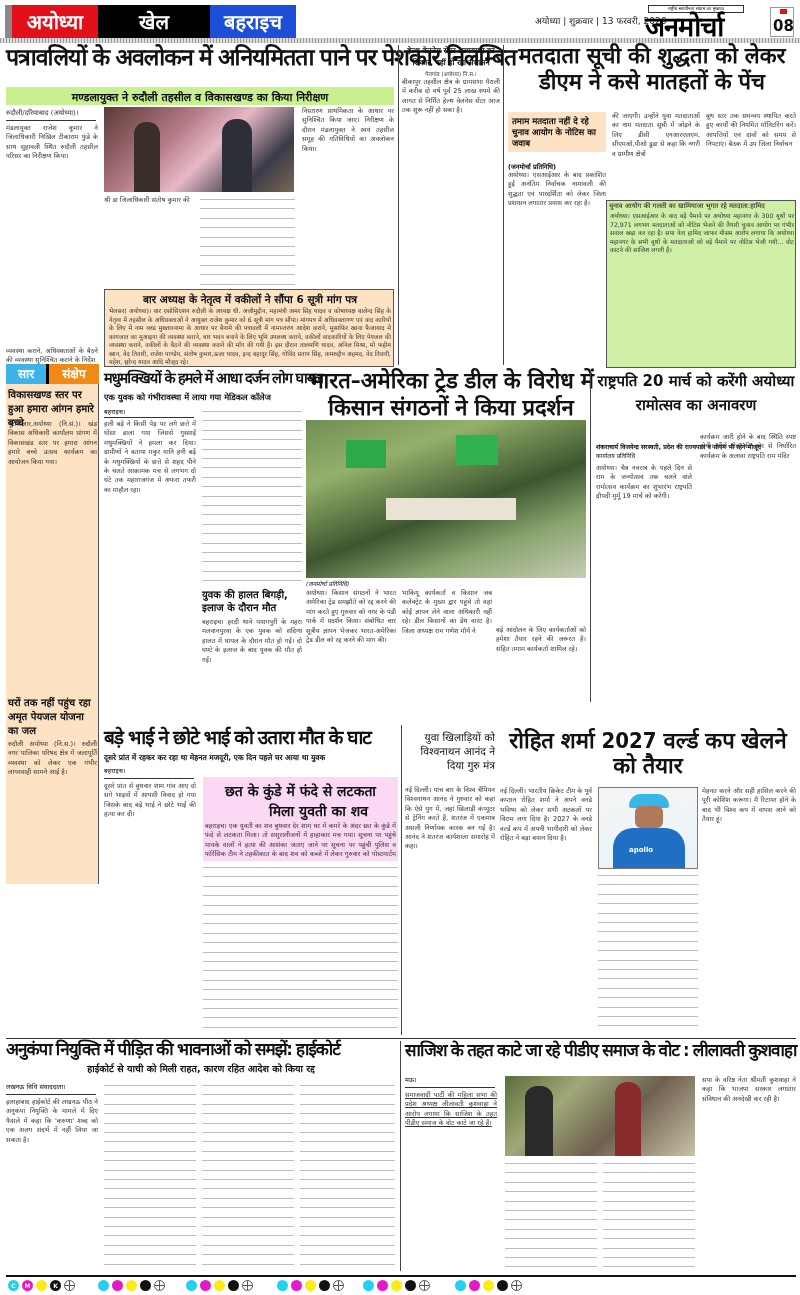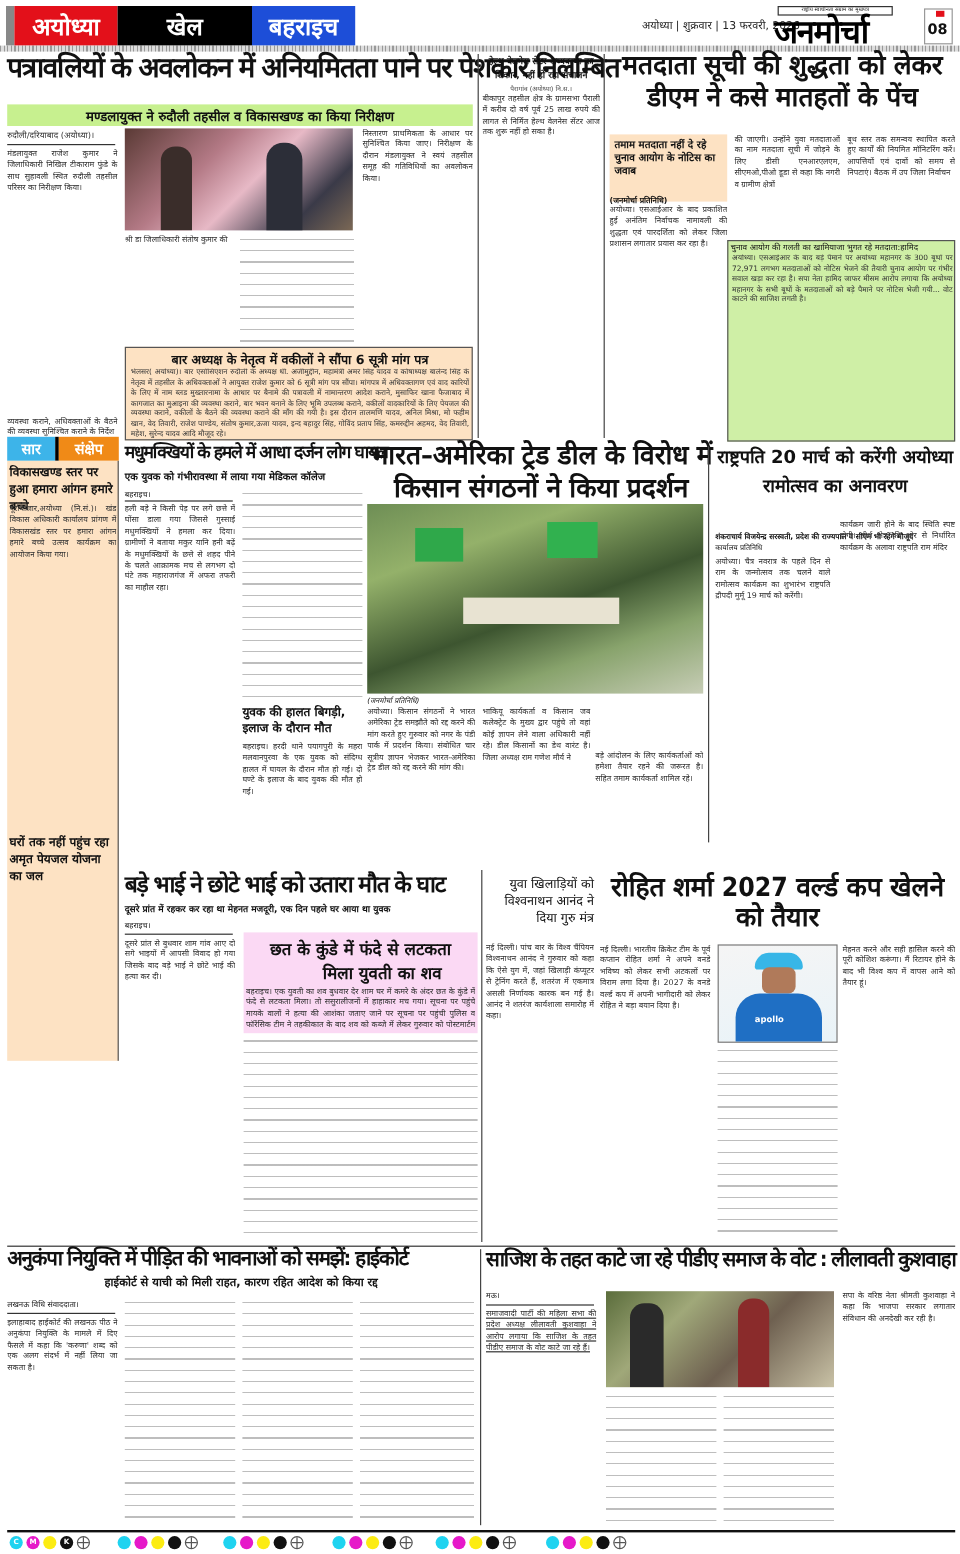--- a/index.html
+++ b/index.html
@@ -25,21 +25,21 @@
 <div class="abs" style="left:0;top:0;width:800px;height:40px;">
   <div class="abs" style="left:5px;top:5px;width:7px;height:33px;background:#888;"></div>
   <div class="hdr-tab" style="left:12px;width:86px;background:#e3101a;">अयोध्या</div>
   <div class="hdr-tab" style="left:98px;width:112px;background:#000;">खेल</div>
   <div class="hdr-tab" style="left:210px;width:86px;background:#1d4ed8;">बहराइच</div>
   <div class="abs" style="left:535px;top:14px;font-size:9px;color:#222;">अयोध्या | शुक्रवार | 13 फरवरी, 2026</div>
   <div class="abs" style="left:648px;top:5px;width:96px;height:8px;border:1px solid #333;font-size:4.5px;text-align:center;line-height:6px;overflow:hidden;">राष्ट्रीय स्वाधीनता संग्राम का मुखपत्र</div>
   <div class="abs" style="left:645px;top:7px;font-size:27px;font-weight:bold;color:#000;letter-spacing:-1px;">जनमोर्चा</div>
   <div class="abs" style="left:770px;top:7px;width:24px;height:30px;border:1px solid #999;">
     <div class="abs" style="left:9px;top:1px;width:7px;height:5px;background:#e3101a;"></div>
-    <div class="abs" style="left:2px;top:9px;font-size:12px;font-weight:bold;">08</div>
+    <div class="abs" style="left:2px;top:9px;font-size:15px;font-weight:bold;">08</div>
   </div>
 </div>
 <div class="hatch" style="top:38px;"></div>
 
 <div class="headline" style="left:6px;top:45px;width:390px;font-size:23px;white-space:nowrap;">पत्रावलियों के अवलोकन में अनियमितता पाने पर पेशकार निलम्बित</div>
 <div class="abs" style="left:6px;top:87px;width:388px;height:18px;background:#c7f08f;"></div>
 <div class="abs" style="left:6px;top:89px;width:388px;text-align:center;font-size:11px;font-weight:bold;">मण्डलायुक्त ने रुदौली तहसील व विकासखण्ड का किया निरीक्षण</div>
 <div class="abs" style="left:6px;top:108px;font-size:7px;color:#333;">रुदौली/दरियाबाद (अयोध्या)।</div>
 <div class="abs" style="left:6px;top:120px;width:90px;height:1px;background:#333;"></div>
 <div class="body-text" style="left:6px;top:124px;width:92px;height:222px;">मंडलायुक्त राजेश कुमार ने जिलाधिकारी निखिल टीकाराम फुंडे के साथ सुहावली स्थित रुदौली तहसील परिसर का निरीक्षण किया।</div>
@@ -58,41 +58,42 @@
 </div>
 
 <div class="col-rule" style="left:398px;top:45px;height:320px;"></div>
 <div class="abs" style="left:402px;top:45px;width:98px;font-size:7.5px;font-weight:bold;text-align:center;">हेल्थ वेलनेस सेंटर अव्यवस्था का</div>
 <div class="abs" style="left:402px;top:57px;width:98px;font-size:7.5px;font-weight:bold;text-align:center;">शिकार, नहीं हो रहा संचालन</div>
 <div class="abs" style="left:402px;top:70px;width:98px;font-size:5.5px;text-align:center;color:#444;">पैरागांव (अयोध्या) नि.स.।</div>
 <div class="body-text" style="left:402px;top:78px;width:98px;height:287px;">बीकापुर तहसील क्षेत्र के ग्रामसभा पैराली में करीब दो वर्ष पूर्व 25 लाख रुपये की लागत से निर्मित हेल्थ वेलनेस सेंटर आज तक शुरू नहीं हो सका है।</div>
 
 <div class="col-rule" style="left:503px;top:45px;height:320px;"></div>
 <div class="headline" style="left:508px;top:43px;width:288px;font-size:22px;text-align:center;line-height:1.2;letter-spacing:0;">मतदाता सूची की शुद्धता को लेकर डीएम ने कसे मातहतों के पेंच</div>
-<div class="box" style="left:508px;top:112px;width:98px;height:56px;background:#fde2c3;">
+<div class="box" style="left:508px;top:112px;width:98px;height:40px;background:#fde2c3;">
   <div class="abs" style="left:4px;top:4px;width:90px;font-size:8.5px;font-weight:bold;line-height:11px;">तमाम मतदाता नहीं दे रहे चुनाव आयोग के नोटिस का जवाब</div>
 </div>
 <div class="abs" style="left:508px;top:162px;font-size:6.5px;font-weight:bold;">(जनमोर्चा प्रतिनिधि)</div>
 <div class="body-text" style="left:508px;top:171px;width:98px;height:55px;">अयोध्या। एसआईआर के बाद प्रकाशित हुई अनंतिम निर्वाचक नामावली की शुद्धता एवं पारदर्शिता को लेकर जिला प्रशासन लगातार प्रयास कर रहा है।</div>
 <div class="body-text" style="left:612px;top:112px;width:88px;height:110px;">की जाएगी। उन्होंने युवा मतदाताओं का नाम मतदाता सूची में जोड़ने के लिए डीसी एनआरएलएम, सीएमओ,पीओ डूडा से कहा कि नगरी व ग्रामीण क्षेत्रों</div>
 <div class="body-text" style="left:706px;top:112px;width:90px;height:110px;">बूथ स्तर तक समन्वय स्थापित करते हुए कार्यों की नियमित मॉनिटरिंग करें। आपत्तियों एवं दावों को समय से निपटाएं। बैठक में उप जिला निर्वाचन</div>
 
 <div class="box" style="left:606px;top:200px;width:190px;height:168px;background:#cfefa6;border:1px solid #555;">
   <div class="abs" style="left:2px;top:1px;width:186px;font-size:6.8px;font-weight:normal;line-height:8px;">चुनाव आयोग की गलती का खामियाजा भुगत रहे मतदाता:हामिद</div>
   <div class="body-text" style="left:3px;top:11px;width:184px;height:155px;font-size:6.2px;line-height:8.6px;">अयोध्या। एसआईआर के बाद बड़े पैमाने पर अयोध्या महानगर के 300 बूथों पर 72,971 लगभग मतदाताओं को नोटिस भेजने की तैयारी चुनाव आयोग पर गंभीर सवाल खड़ा कर रहा है। सपा नेता हामिद जाफर मीसम आरोप लगाया कि अयोध्या महानगर के सभी बूथों के मतदाताओं को बड़े पैमाने पर नोटिस भेजी गयी... वोट काटने की साजिश लगती है।</div>
 </div>
 <div class="body-text" style="left:508px;top:228px;width:95px;height:138px;"></div>
 
 <div class="abs" style="left:6px;top:364px;width:40px;height:20px;background:#3db4e9;color:#fff;font-weight:bold;font-size:12px;text-align:center;line-height:20px;">सार</div>
 <div class="abs" style="left:46px;top:364px;width:3px;height:20px;background:#000;"></div>
 <div class="abs" style="left:49px;top:364px;width:50px;height:20px;background:#f08a17;color:#fff;font-weight:bold;font-size:12px;text-align:center;line-height:20px;">संक्षेप</div>
 <div class="box" style="left:6px;top:384px;width:93px;height:500px;background:#fde2c3;border-right:1px solid #555;">
   <div class="abs" style="left:2px;top:4px;width:89px;font-size:10px;font-weight:bold;line-height:14px;">विकासखण्ड स्तर पर हुआ हमारा आंगन हमारे बच्चे</div>
   <div class="body-text" style="left:2px;top:36px;width:89px;height:270px;">पूराबाजार,अयोध्या (नि.सं.)। खंड विकास अधिकारी कार्यालय प्रांगण में विकासखंड स्तर पर हमारा आंगन हमारे बच्चे उत्सव कार्यक्रम का आयोजन किया गया।</div>
   <div class="abs" style="left:2px;top:312px;width:89px;font-size:10px;font-weight:bold;line-height:14px;">घरों तक नहीं पहुंच रहा अमृत पेयजल योजना का जल</div>
+  <div class="body-text" style="left:2px;top:356px;width:89px;height:140px;">रुदौली अयोध्या (नि.स.)। रुदौली नगर पालिका परिषद क्षेत्र में जलापूर्ति व्यवस्था को लेकर एक गंभीर लापरवाही सामने आई है।</div>
 </div>
 
 <div class="headline" style="left:104px;top:371px;width:200px;font-size:14.5px;white-space:nowrap;">मधुमक्खियों के हमले में आधा दर्जन लोग घायल</div>
 <div class="abs" style="left:104px;top:391px;width:200px;font-size:8.3px;font-weight:bold;white-space:nowrap;">एक युवक को गंभीरावस्था में लाया गया मेडिकल कॉलेज</div>
 <div class="abs" style="left:104px;top:407px;font-size:6.5px;">बहराइच।</div>
 <div class="abs" style="left:104px;top:417px;width:90px;height:1px;background:#333;"></div>
 <div class="body-text" style="left:104px;top:420px;width:92px;height:280px;">हली बड़े ने किसी पेड़ पर लगे छत्ते में घोंसा डाला गया जिससे गुस्साई मधुमक्खियों ने हमला कर दिया। ग्रामीणों ने बताया मकुर यानि हनी बढ़ें के मधुमक्खियों के छत्ते से शहद पीने के चलते आक्रामक मच से लगभग दो घंटे तक महाराजगंज में अफरा तफरी का माहौल रहा।</div>
 <div class="body-text lines" style="left:202px;top:408px;width:100px;height:180px;"></div>
 <div class="abs" style="left:202px;top:588px;width:100px;font-size:10px;font-weight:bold;line-height:13px;">युवक की हालत बिगड़ी, इलाज के दौरान मौत</div>
 <div class="body-text" style="left:202px;top:618px;width:100px;height:82px;">बहराइच। हरदी थाने पयागपुरी के महरा मलवानपुरवा के एक युवक को संदिग्ध हालत में घायल के दौरान मौत हो गई। दो घण्टे के इलाज के बाद युवक की मौत हो गई।</div>

